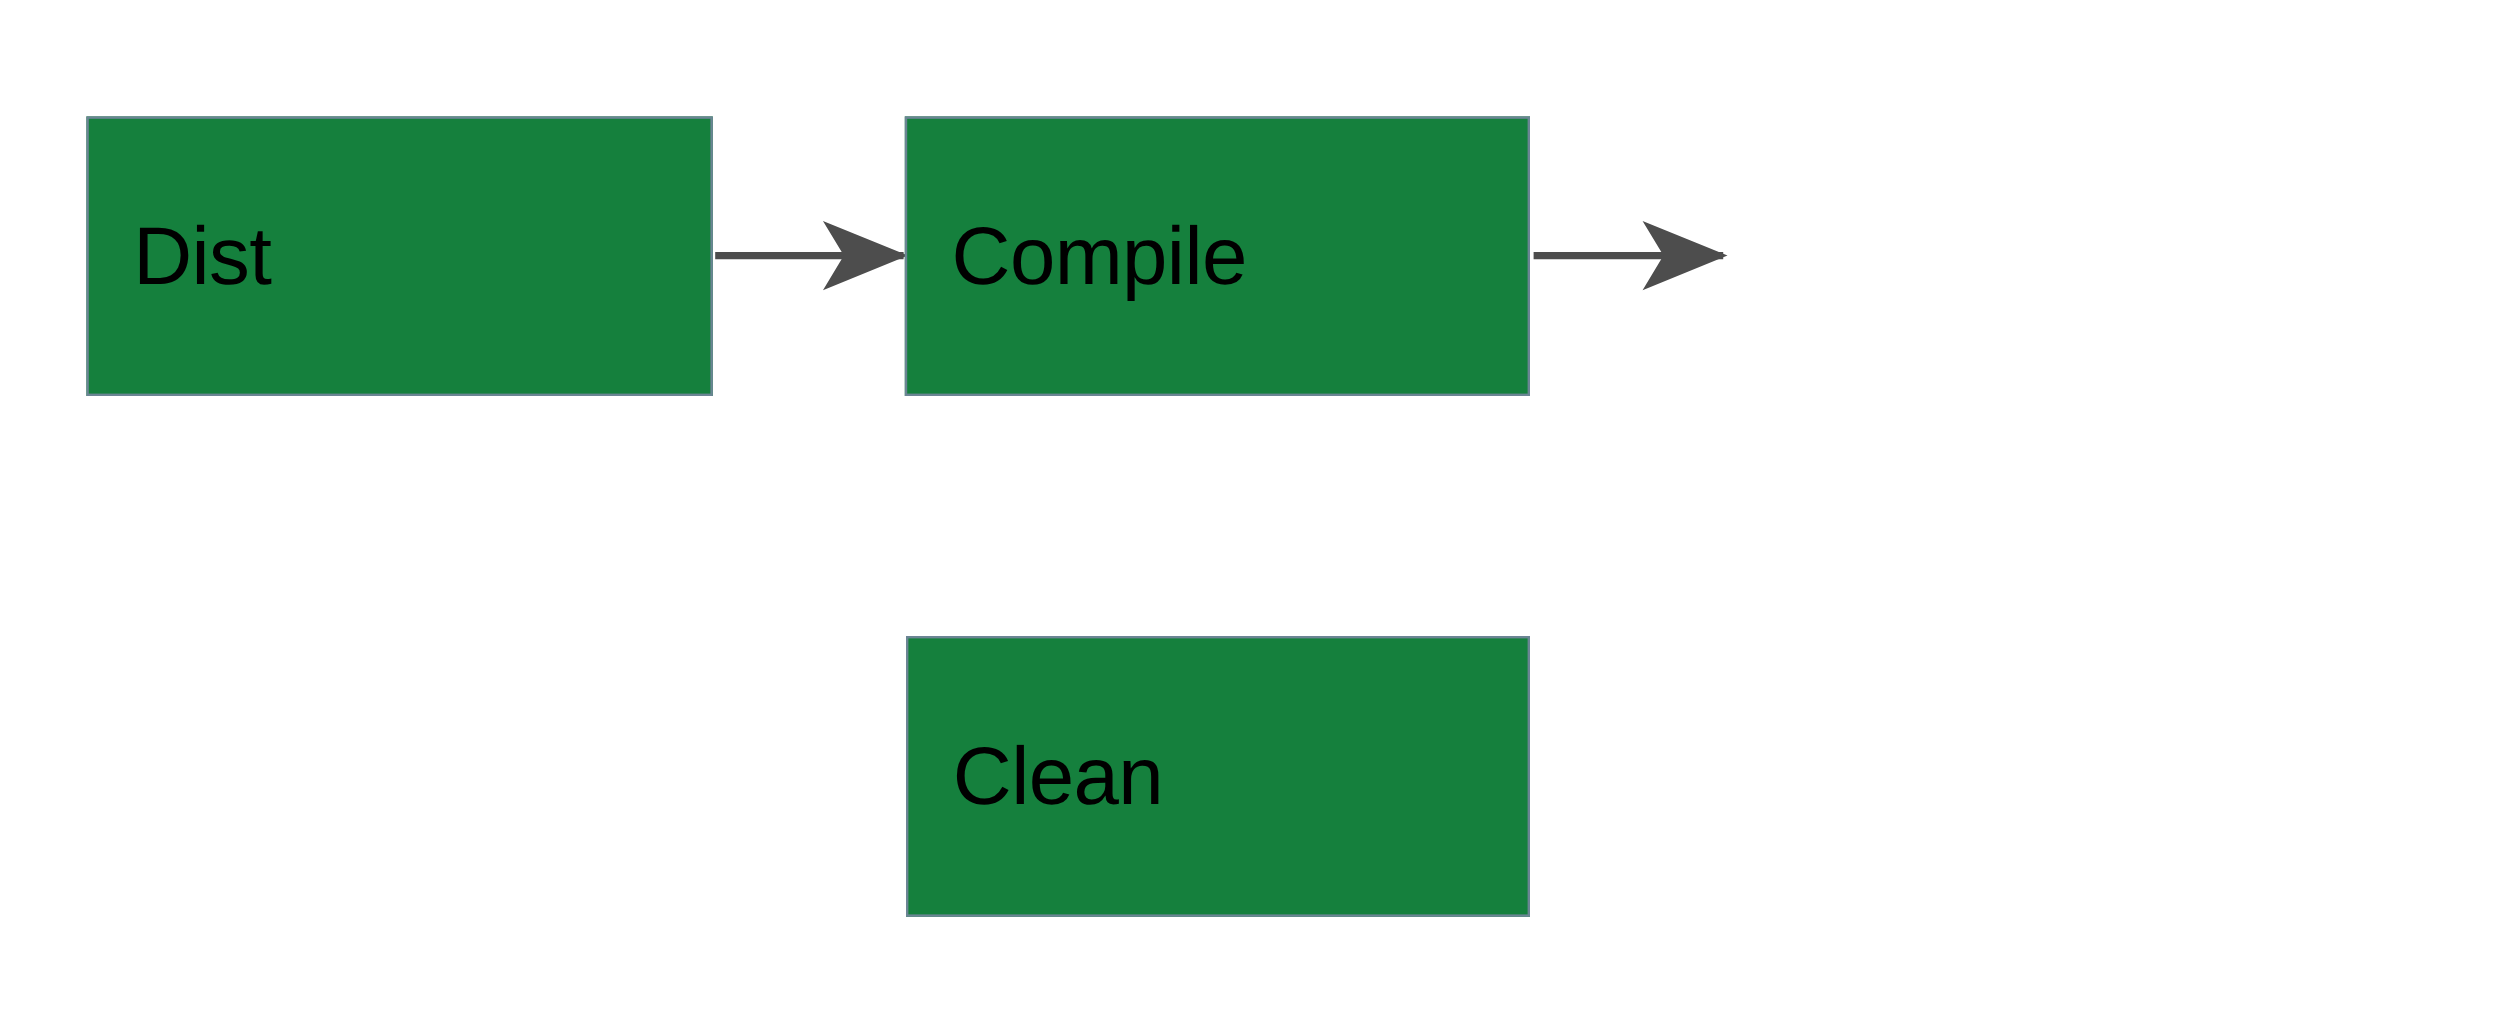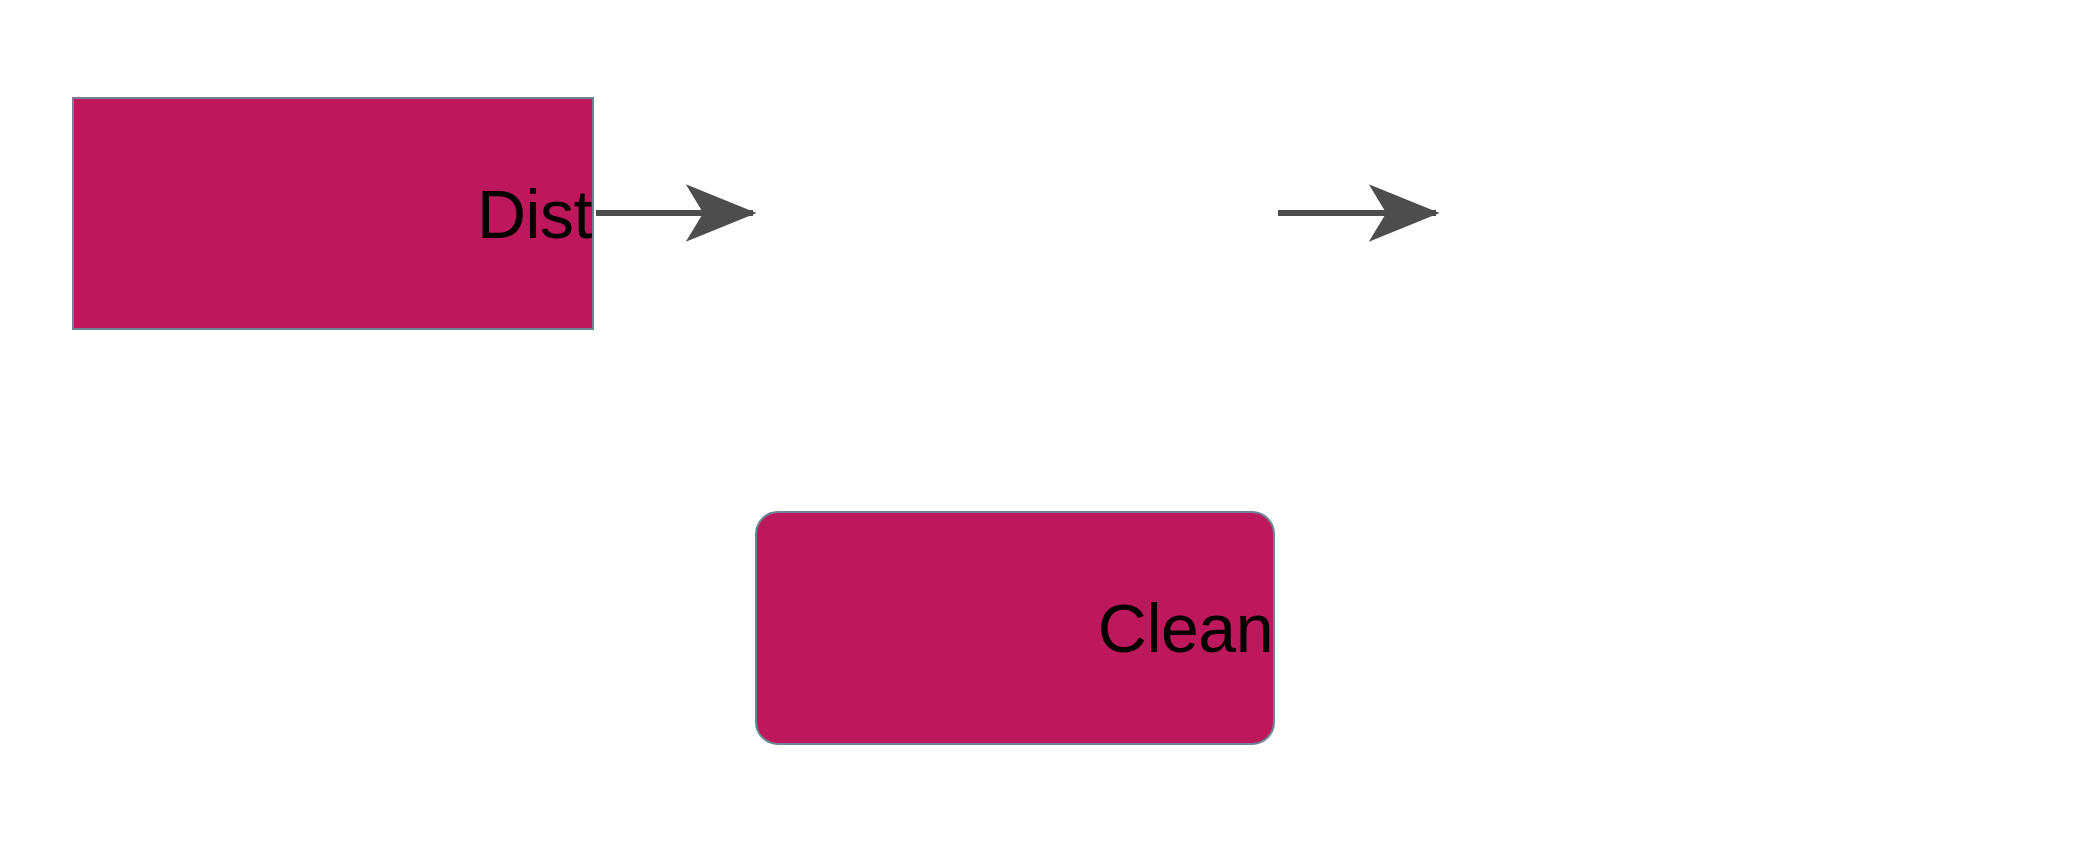--- a/index.html
+++ b/index.html
@@ -14,25 +14,26 @@
   #canvas {
     position: relative;
     width: 2078px;
     height: 848px;
     background: #ffffff;
     overflow: hidden;
   }
   .node {
     position: absolute;
     box-sizing: border-box;
-    background: #be185d;
+    background: #15803d;
     border: 2px solid #6b8594;
     display: flex;
     align-items: center;
-    justify-content: flex-end;
+    justify-content: flex-start;
+    padding-left: 37px;
   }
   .node-label {
     font-family: "Liberation Sans", sans-serif;
     font-size: 68px;
     font-weight: 400;
     color: #000000;
     line-height: 1;
     letter-spacing: -0.5px;
     white-space: nowrap;
     -webkit-font-smoothing: antialiased;
@@ -58,19 +59,22 @@
       </marker>
     </defs>
     <line x1="596" y1="213" x2="753" y2="213" stroke="#4d4d4d" stroke-width="6" marker-end="url(#arrowhead)"></line>
     <line x1="1278" y1="213" x2="1436" y2="213" stroke="#4d4d4d" stroke-width="6" marker-end="url(#arrowhead)"></line>
   </svg>
 
   <div class="node" style="left:72px; top:97px; width:522px; height:233px;">
     <span class="node-label">Dist</span>
   </div>
 
+  <div class="node" style="left:754px; top:97px; width:521px; height:233px;">
+    <span class="node-label">Compile</span>
+  </div>
 
 
-  <div class="node" style="left:755px; top:511px; width:520px; height:234px;border-radius:23px;">
+  <div class="node" style="left:755px; top:530px; width:520px; height:234px;">
     <span class="node-label">Clean</span>
   </div>
 
 </div>
 
 </body></html>

